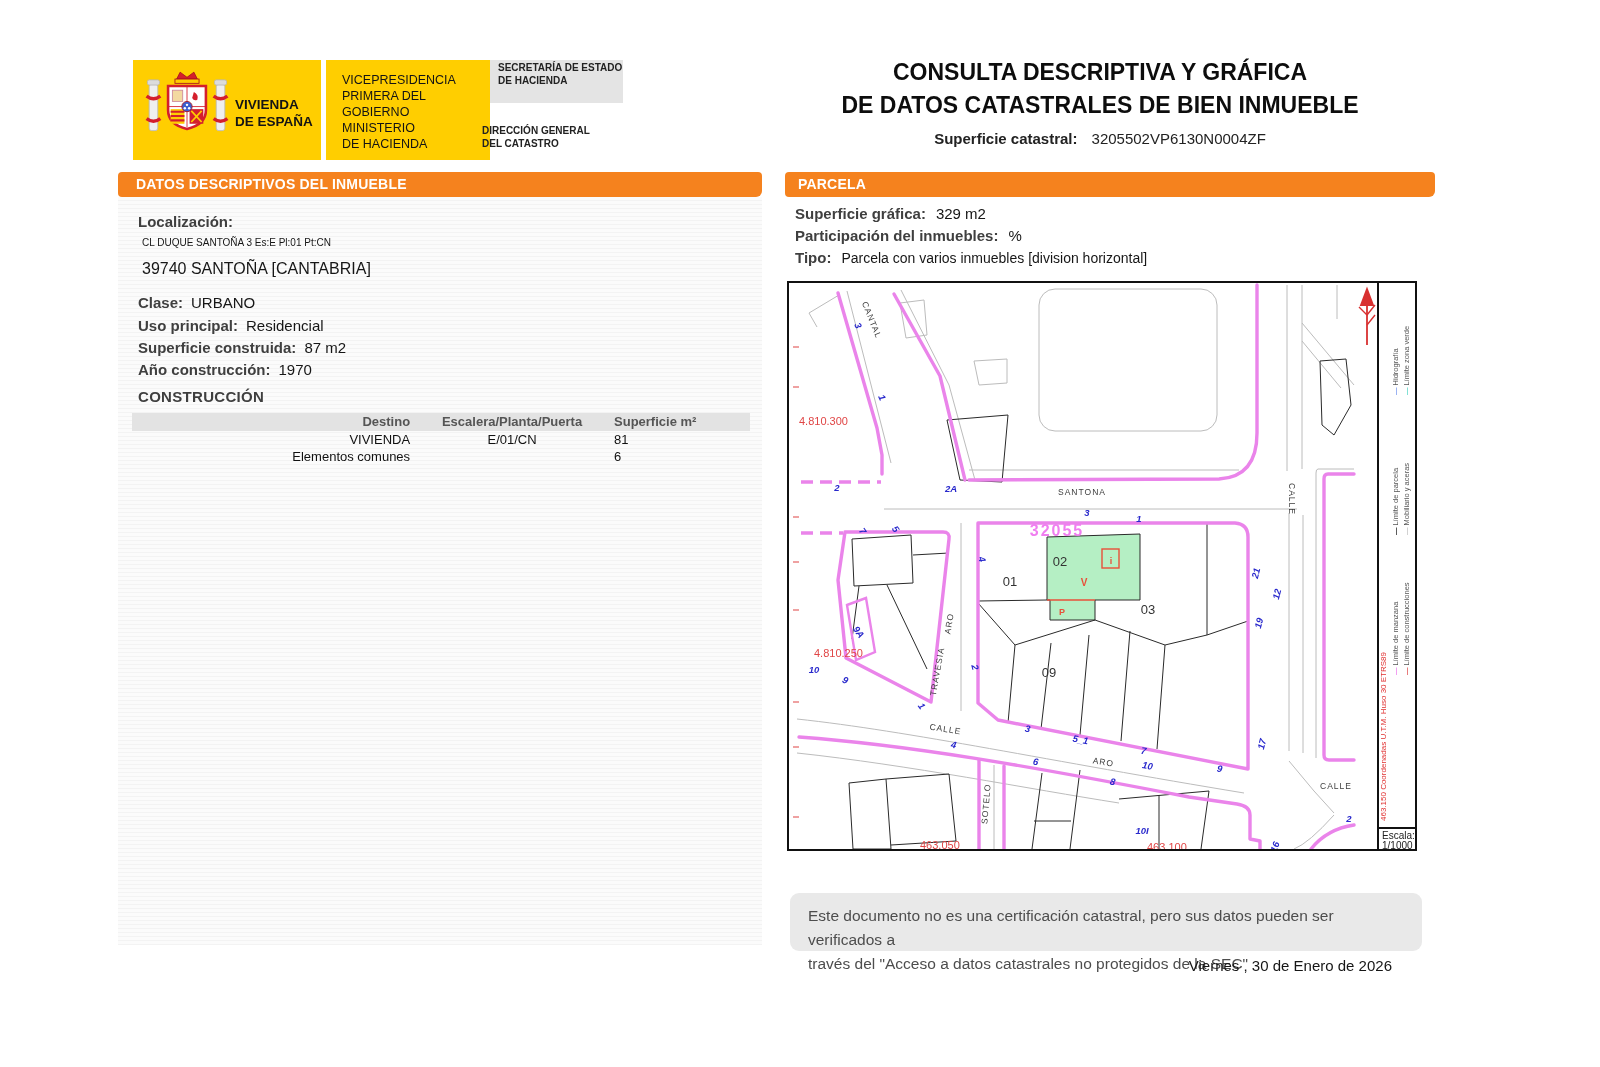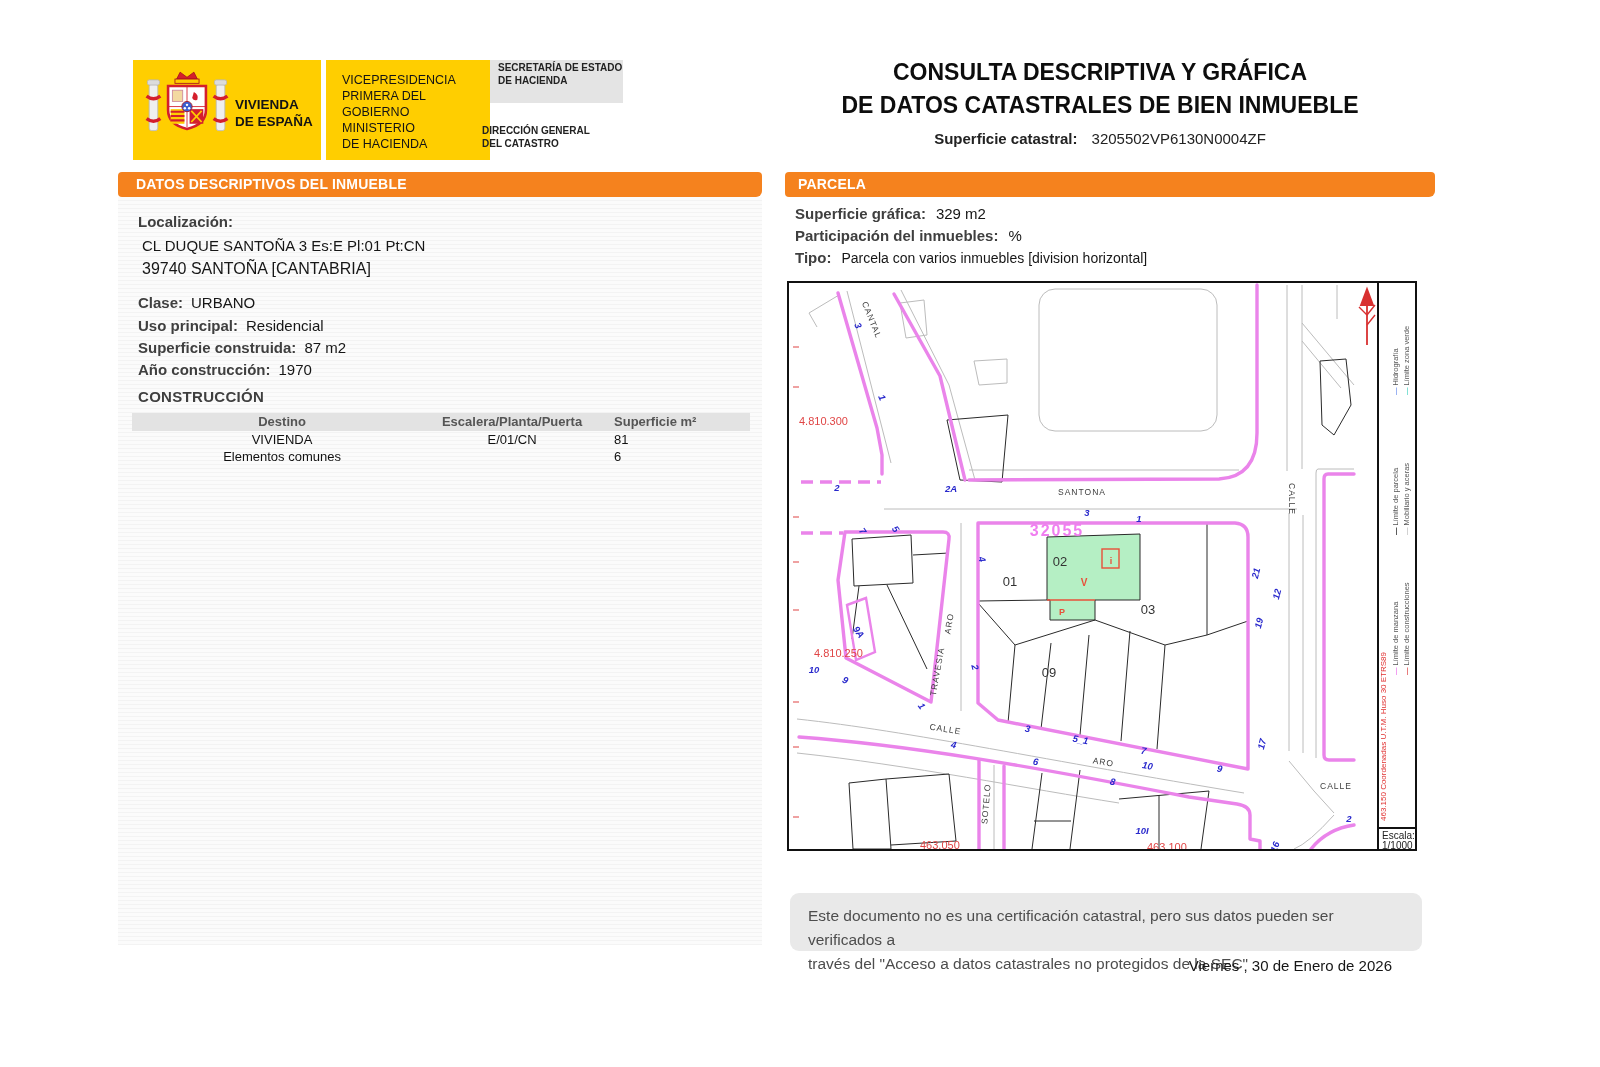--- a/index.html
+++ b/index.html
@@ -27,30 +27,30 @@
   .obar{height:25px;background:#f5821e;color:#fff;font-weight:bold;font-size:14px;
         line-height:25px;padding-left:13px;box-sizing:border-box;border-radius:4px 4px 6px 4px;
         letter-spacing:.2px;}
   .obar-left{left:118px;top:172px;width:644px;padding-left:18px;}
   .obar-right{left:785px;top:172px;width:650px;}
 
   
   .left-body{left:118px;top:197px;width:644px;height:748px;
      background:repeating-linear-gradient(180deg,#fbfbfb 0 3px,#f3f3f3 3px 4px);}
   .loc-label{left:20px;top:16px;font-size:15px;font-weight:bold;color:#3f3f3f;}
-  .addr1{left:24px;top:40px;font-size:15px;color:#161616;}
+  .addr1{left:24px;top:40px;font-size:10px;color:#161616;}
   .addr2{left:24px;top:63px;font-size:16px;color:#161616;}
   .fld{font-size:15px;color:#161616;}
   .fld b{color:#3f3f3f;margin-right:8px;}
   .f0{left:20px;top:97px;} .f1{left:20px;top:120px;} .f2{left:20px;top:142px;} .f3{left:20px;top:164px;}
   .constr-title{left:20px;top:191px;font-size:15px;font-weight:bold;color:#3f3f3f;letter-spacing:.3px;}
   .tbl{left:14px;top:216px;width:618px;font-size:13px;}
   .tr{display:flex;height:17px;line-height:17px;}
   .tr.th{background:#e3e3e3;color:#555;font-weight:bold;height:18px;line-height:18px;}
-  .c1{width:45%;padding-left:22px;box-sizing:border-box;text-align:center;}
+  .c1{width:45%;padding-left:22px;box-sizing:border-box;text-align:right;}
   .c2{width:33%;text-align:center;}
   .c3{width:22%;}
 
   
   .rfld{font-size:15px;color:#161616;}
   .rfld b{color:#3f3f3f;margin-right:10px;}
   .r0{left:795px;top:205px;} .r1{left:795px;top:227px;} .r2{left:795px;top:249px;}
   .r2 span{font-size:14px;}
 
   

